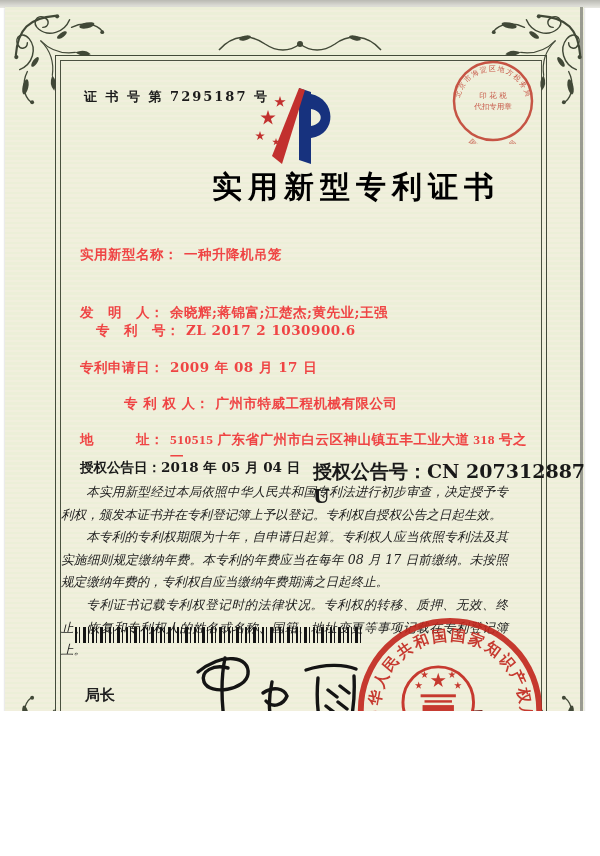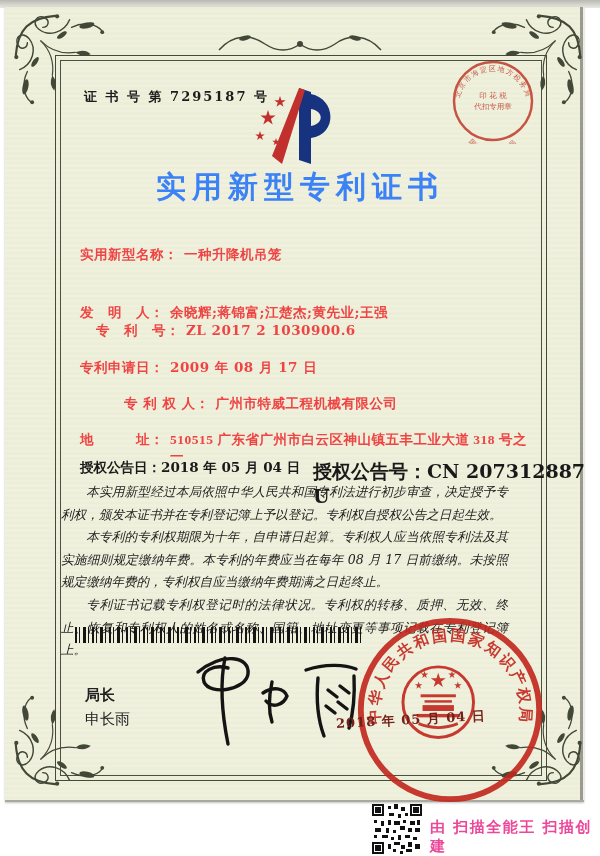--- a/index.html
+++ b/index.html
@@ -1,37 +1,37 @@
 <!DOCTYPE html>
 <html><head>
 <meta charset="utf-8">
 <style>
   html,body{margin:0;padding:0;}
   body{width:600px;height:856px;font-family:"DejaVu Serif","Liberation Serif",serif;}
-  .scan{position:relative;width:600px;height:856px;background:#ffffff;overflow:hidden;}
+  .scan{position:relative;width:600px;height:711px;background:#ffffff;overflow:hidden;}
   .scan-top-edge{position:absolute;left:0;top:0;width:600px;height:8px;background:linear-gradient(#b9b9b2,#e9e9e3);}
   .paper{position:absolute;left:5px;top:7px;width:579px;height:795px;
     background:repeating-linear-gradient(0deg,#f1efdd 0 2.5px,#ecefd8 2.5px 5px);
     box-shadow:0 1px 2px rgba(0,0,0,.25);}
   .paper-right-edge{position:absolute;left:580px;top:7px;width:3px;height:795px;background:#7e7f78;opacity:.75;}
   .paper-bottom-edge{position:absolute;left:5px;top:800px;width:579px;height:2px;background:#a9a99f;}
 
   .frame-outer{position:absolute;left:55px;top:55px;width:490px;height:724px;border:1.6px solid #434a3a;}
   .frame-inner{position:absolute;left:60px;top:60px;width:480px;height:714px;border:1px solid #4a5140;}
   .corner{position:absolute;width:96px;height:96px;}
   .corner.tl{left:12px;top:12px;}
   .corner.tr{left:488px;top:12px;transform:scaleX(-1);}
   .corner.bl{left:12px;top:692px;transform:scaleY(-1);}
   .corner.br{left:488px;top:692px;transform:scale(-1,-1);}
   .garland{position:absolute;left:215px;top:30px;width:170px;height:26px;}
 
   .cert-number{position:absolute;left:84px;top:88px;font-size:13px;font-weight:600;letter-spacing:2px;color:#1c1c1c;}
   .logo{position:absolute;left:250px;top:84px;width:100px;height:84px;}
   .tax-seal{position:absolute;left:450px;top:58px;width:86px;height:86px;opacity:.85;}
-  .title{position:absolute;left:100px;top:167px;width:400px;text-align:center;font-size:30px;font-weight:700;letter-spacing:6px;color:#3b82f6;}
+  .title{position:absolute;left:100px;top:167px;width:400px;text-align:right;font-size:30px;font-weight:700;letter-spacing:6px;color:#000000;}
 
   .row{position:absolute;left:80px;font-size:13.5px;font-weight:600;color:#ef4444;letter-spacing:.5px;}
   .row .rl{margin-right:6px;}
   .r0{top:246px;}.r1{top:304px;}.r2{top:322px;margin-left:16px;}.r3{top:359px;}.r4{top:395px;margin-left:44px;}.r5{top:431px;line-height:17px;}
   .rv-wrap{display:inline-block;width:368px;vertical-align:top;font-family:Liberation Serif, serif;}
   .grant-left{position:absolute;left:80px;top:459px;font-size:13.5px;font-weight:600;color:#191919;}
   .grant-right{position:absolute;left:313px;top:459px;font-size:19px;font-weight:600;color:#191919;}
 
   .body-text{position:absolute;left:61px;top:481px;width:447px;font-size:12.6px;font-style:italic;font-weight:500;
     line-height:22.6px;text-align:justify;color:#1d1d1d;}

